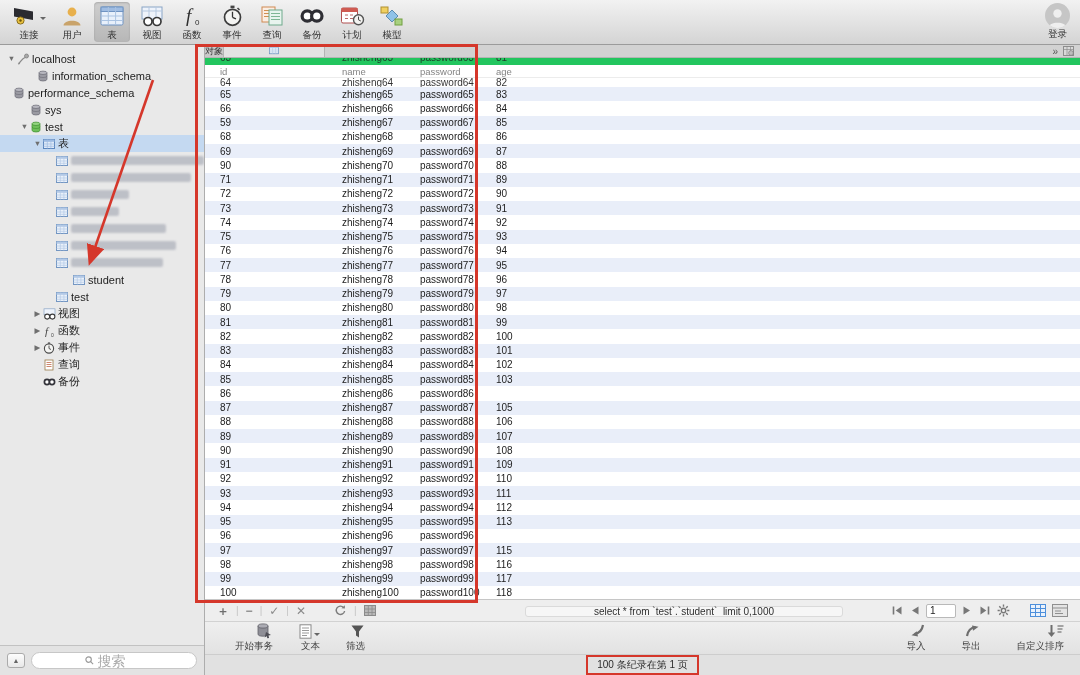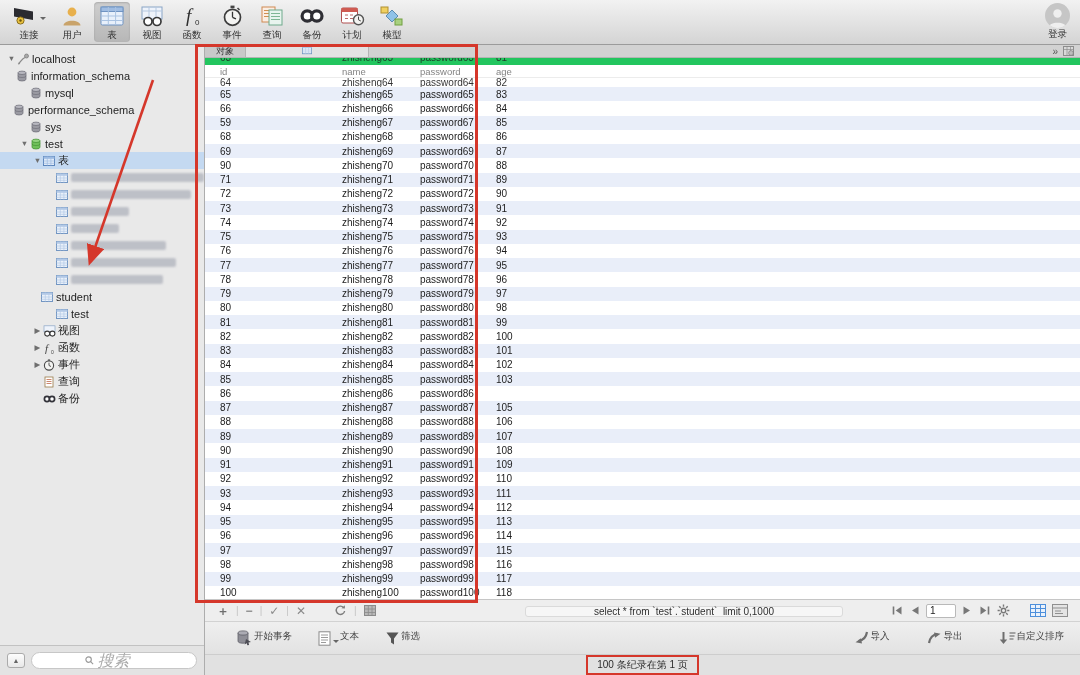--- a/index.html
+++ b/index.html
@@ -35,28 +35,28 @@
   .nicon { width:15px; flex:none; display:flex; align-items:center; }
   .redact { height:9px; border-radius:2px; background:#b6bac2; filter:blur(1.3px); opacity:.85; }
   .sidebar-footer { height:30px; border-top:1px solid #c2c2c2; background:#e3e3e3;
     display:flex; align-items:center; gap:6px; padding:0 7px; }
   .panel-toggle { width:18px; height:15px; border:1px solid #ababab; border-radius:3px;
     background:linear-gradient(#fdfdfd,#e8e8e8); font-size:7px; color:#666;
     display:flex; align-items:center; justify-content:center; }
   .search-box { flex:1; height:17px; background:#fff; border:1px solid #c7c7c7;
     border-radius:9px; display:flex; align-items:center; justify-content:center; gap:4px; padding:0 6px; }
   .search-box input { border:none; outline:none; background:transparent; width:46px;
-    font-size:16px; color:#444; font-family:inherit;font-style:italic; }
+    font-size:14px; color:#444; font-family:inherit; }
   .search-box input::placeholder { color:#ababab; }
 
   
   .main { flex:1; display:flex; flex-direction:column; background:#fff; position:relative; }
   .tabbar { height:13px; background:#d2d2d2; border-bottom:1px solid #b4b4b4;
     display:flex; align-items:stretch; font-size:9px; color:#333; }
-  .tab { display:flex; align-items:center; gap:3px; padding:0 11px;
+  .tab { display:flex; align-items:center; gap:3px; padding:0 0;
     border-right:1px solid #b4b4b4; background:#c9c9c9; }
   .tab.active { background:#e3e3e3;flex-direction:column; }
   .tab-close { width:9px; height:9px; border-radius:50%; background:#8f8f8f; color:#f0f0f0;
     font-size:7px; line-height:9px; text-align:center; }
   .tab-spacer { flex:1; }
   .tab-ovf { display:flex; align-items:center; gap:5px; padding:0 6px; color:#555; font-size:10px; }
 
   
   .grid { height:542px; overflow:hidden; font-size:10px; color:#1c1c1c; background:#fff; }
   .grow { height:14.25px; display:flex; align-items:center; }
@@ -82,21 +82,21 @@
     background:#f6f6f6; border:1px solid #dadada; border-radius:3px;
     display:flex; align-items:center; justify-content:center;
     font-size:10px; color:#2f2f2f; white-space:pre; }
   .pager { margin-left:auto; display:flex; align-items:center; gap:6px; }
   .page-input { width:30px; height:14px; border:1px solid #b9b9b9; border-radius:2px;
     font-size:10px; padding:0 3px; font-family:inherit; color:#222; }
 
   
   .actionbar { height:33px; background:linear-gradient(#efefef,#e2e2e2);
     border-top:1px solid #d2d2d2; display:flex; align-items:center; padding:0 16px 0 30px; }
-  .action { display:flex; flex-direction:row; align-items:flex-start; gap:1px;
+  .action { display:flex; flex-direction:column; align-items:flex-end; gap:1px;
     font-size:9.5px; color:#3f3f3f; margin-right:26px; }
   .action .aicon { height:16px; display:flex; align-items:center; }
   .act-right { margin-left:auto; display:flex; }
   .act-right .action { margin-right:0; margin-left:36px; }
 
   
   .statusbar { flex:1; background:#e1e1e1; border-top:1px solid #cdcdcd;
     display:flex; align-items:center; justify-content:center; font-size:10px; color:#2b2b2b; }
   .anno-status { border:2px solid #d5372b; padding:1px 9px; background:transparent; }
 
@@ -236,62 +236,51 @@
             <span class="disc">▼</span>
             <span class="nicon">
               <svg width="12" height="12" viewBox="0 0 12 12">
                 <path d="M1.5 10.5 C4 9 4.5 6 8 4.5" fill="none" stroke="#8a8a8a" stroke-width="1.2"></path>
                 <circle cx="9.5" cy="3" r="2" fill="#a9a9a9" stroke="#777" stroke-width="0.7"></circle>
                 <path d="M1 11 l2-0.5" stroke="#8a8a8a" stroke-width="1.2"></path>
               </svg>
             </span>
             <span>localhost</span>
           </div>
-          <div class="tree-row" style="padding-left:5px">
+          <div class="tree-row" style="padding-left:26px">
             <span class="disc"></span>
             <span class="nicon">
               <svg width="12" height="12" viewBox="0 0 12 12">
                 <path d="M2 2.8 V9.2 a4 1.8 0 0 0 8 0 V2.8" fill="#9a9aa2" stroke="#6c6c76" stroke-width="0.7"></path>
                 <ellipse cx="6" cy="2.8" rx="4" ry="1.7" fill="#b7b7bf" stroke="#6c6c76" stroke-width="0.7"></ellipse>
                 <path d="M2 5.8 a4 1.8 0 0 0 8 0" fill="none" stroke="#6c6c76" stroke-width="0.6"></path>
               </svg>
             </span>
             <span>information_schema</span>
           </div>
-          <div class="tree-row" style="padding-left:19px">
+          <div class="tree-row" style="padding-left:2px">
             <span class="disc"></span>
             <span class="nicon">
               <svg width="12" height="12" viewBox="0 0 12 12">
                 <path d="M2 2.8 V9.2 a4 1.8 0 0 0 8 0 V2.8" fill="#9a9aa2" stroke="#6c6c76" stroke-width="0.7"></path>
                 <ellipse cx="6" cy="2.8" rx="4" ry="1.7" fill="#b7b7bf" stroke="#6c6c76" stroke-width="0.7"></ellipse>
                 <path d="M2 5.8 a4 1.8 0 0 0 8 0" fill="none" stroke="#6c6c76" stroke-width="0.6"></path>
               </svg>
             </span>
-            <span>mysql</span>
-          </div>
-          <div class="tree-row" style="padding-left:2px">
+            <span>performance_schema</span>
+          </div>
+          <div class="tree-row" style="padding-left:19px">
             <span class="disc"></span>
             <span class="nicon">
               <svg width="12" height="12" viewBox="0 0 12 12">
                 <path d="M2 2.8 V9.2 a4 1.8 0 0 0 8 0 V2.8" fill="#9a9aa2" stroke="#6c6c76" stroke-width="0.7"></path>
                 <ellipse cx="6" cy="2.8" rx="4" ry="1.7" fill="#b7b7bf" stroke="#6c6c76" stroke-width="0.7"></ellipse>
                 <path d="M2 5.8 a4 1.8 0 0 0 8 0" fill="none" stroke="#6c6c76" stroke-width="0.6"></path>
               </svg>
             </span>
-            <span>performance_schema</span>
-          </div>
-          <div class="tree-row" style="padding-left:19px">
-            <span class="disc"></span>
-            <span class="nicon">
-              <svg width="12" height="12" viewBox="0 0 12 12">
-                <path d="M2 2.8 V9.2 a4 1.8 0 0 0 8 0 V2.8" fill="#9a9aa2" stroke="#6c6c76" stroke-width="0.7"></path>
-                <ellipse cx="6" cy="2.8" rx="4" ry="1.7" fill="#b7b7bf" stroke="#6c6c76" stroke-width="0.7"></ellipse>
-                <path d="M2 5.8 a4 1.8 0 0 0 8 0" fill="none" stroke="#6c6c76" stroke-width="0.6"></path>
-              </svg>
-            </span>
             <span>sys</span>
           </div>
           <div class="tree-row" style="padding-left:19px">
             <span class="disc">▼</span>
             <span class="nicon">
               <svg width="12" height="12" viewBox="0 0 12 12">
                 <path d="M2 2.8 V9.2 a4 1.8 0 0 0 8 0 V2.8" fill="#6fc05a" stroke="#3f8f30" stroke-width="0.7"></path>
                 <ellipse cx="6" cy="2.8" rx="4" ry="1.7" fill="#93d47f" stroke="#3f8f30" stroke-width="0.7"></ellipse>
                 <path d="M2 5.8 a4 1.8 0 0 0 8 0" fill="none" stroke="#3f8f30" stroke-width="0.6"></path>
               </svg>
@@ -379,21 +368,21 @@
             <span class="disc"></span>
             <span class="nicon">
               <svg width="12" height="12" viewBox="0 0 12 12">
                 <rect x="0.5" y="1.5" width="11" height="9" fill="#eaf1fa" stroke="#7396c2"></rect>
                 <rect x="0.5" y="1.5" width="11" height="2.3" fill="#b3c9e6"></rect>
                 <path d="M4.3 1.5V10.5 M7.9 1.5V10.5 M0.5 6H11.5 M0.5 8.3H11.5" stroke="#b3c9e6" stroke-width="0.7"></path>
               </svg>
             </span>
             <span class="redact" style="width:92px"></span>
           </div>
-          <div class="tree-row" style="padding-left:30px">
+          <div class="tree-row" style="padding-left:62px">
             <span class="disc"></span>
             <span class="nicon">
               <svg width="12" height="12" viewBox="0 0 12 12">
                 <rect x="0.5" y="1.5" width="11" height="9" fill="#eaf1fa" stroke="#7396c2"></rect>
                 <rect x="0.5" y="1.5" width="11" height="2.3" fill="#b3c9e6"></rect>
                 <path d="M4.3 1.5V10.5 M7.9 1.5V10.5 M0.5 6H11.5 M0.5 8.3H11.5" stroke="#b3c9e6" stroke-width="0.7"></path>
               </svg>
             </span>
             <span>student</span>
           </div>
@@ -707,21 +696,20 @@
             <div class="grow">
               <span class="c-id">95</span>
               <span class="c-name">zhisheng95</span>
               <span class="c-pass">password95</span>
               <span class="c-age">113</span>
             </div>
             <div class="grow">
               <span class="c-id">96</span>
               <span class="c-name">zhisheng96</span>
               <span class="c-pass">password96</span>
-              <span class="c-age">114</span>
             </div>
             <div class="grow">
               <span class="c-id">97</span>
               <span class="c-name">zhisheng97</span>
               <span class="c-pass">password97</span>
               <span class="c-age">115</span>
             </div>
             <div class="grow">
               <span class="c-id">98</span>
               <span class="c-name">zhisheng98</span>

